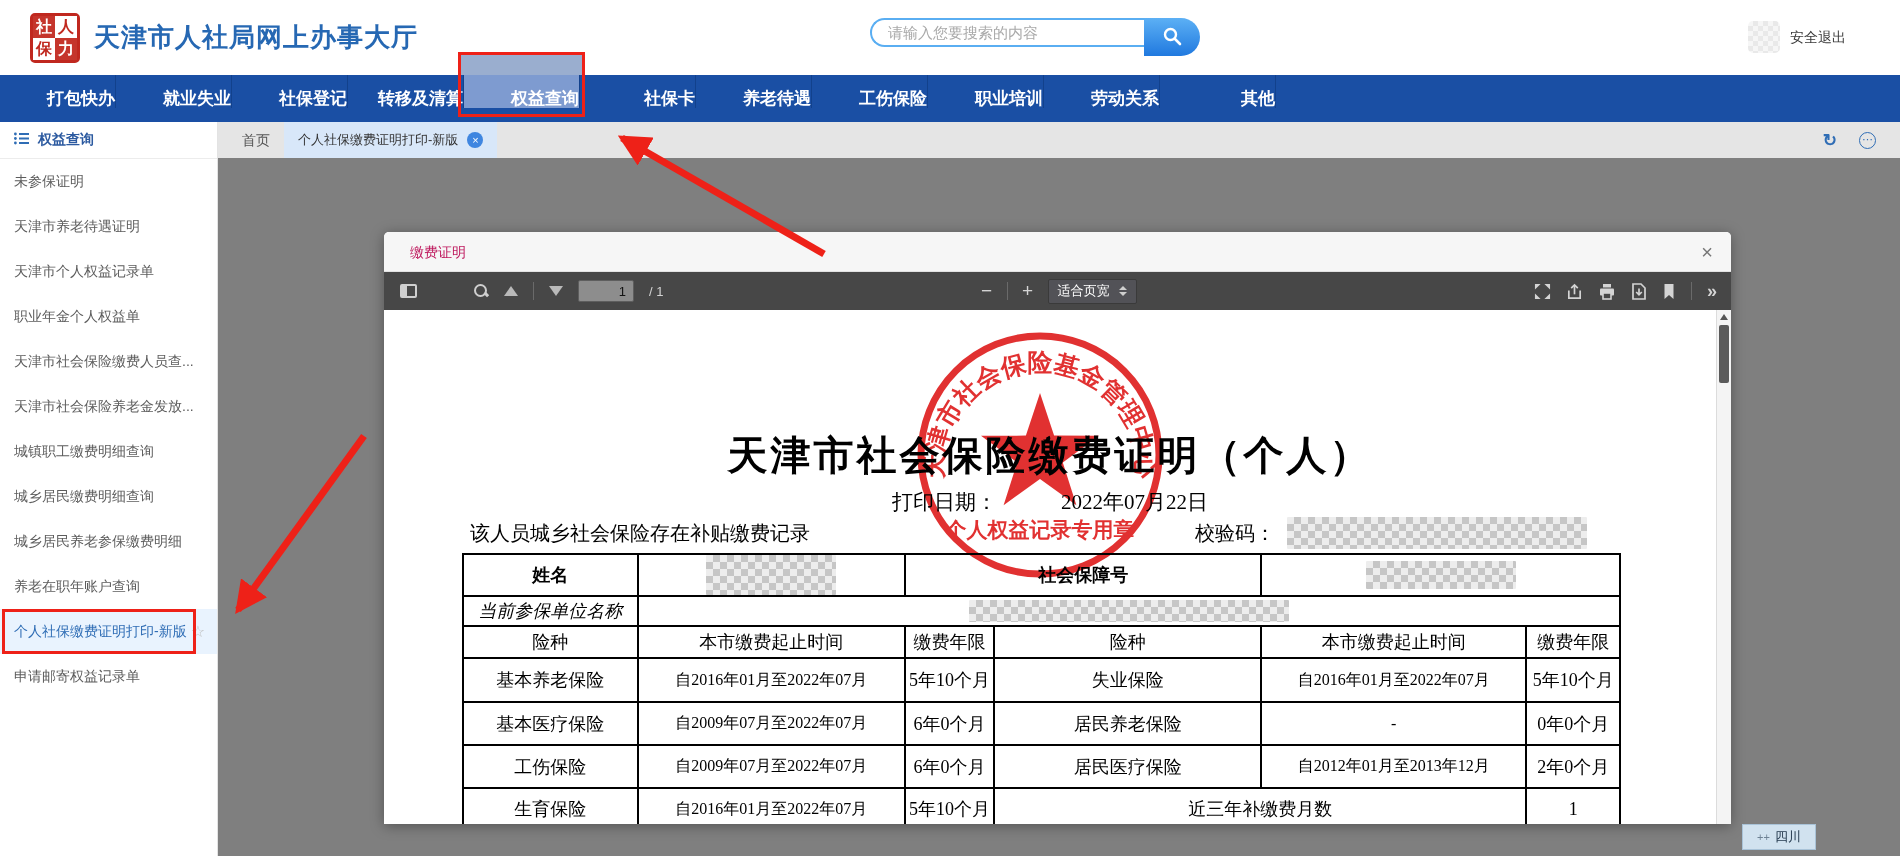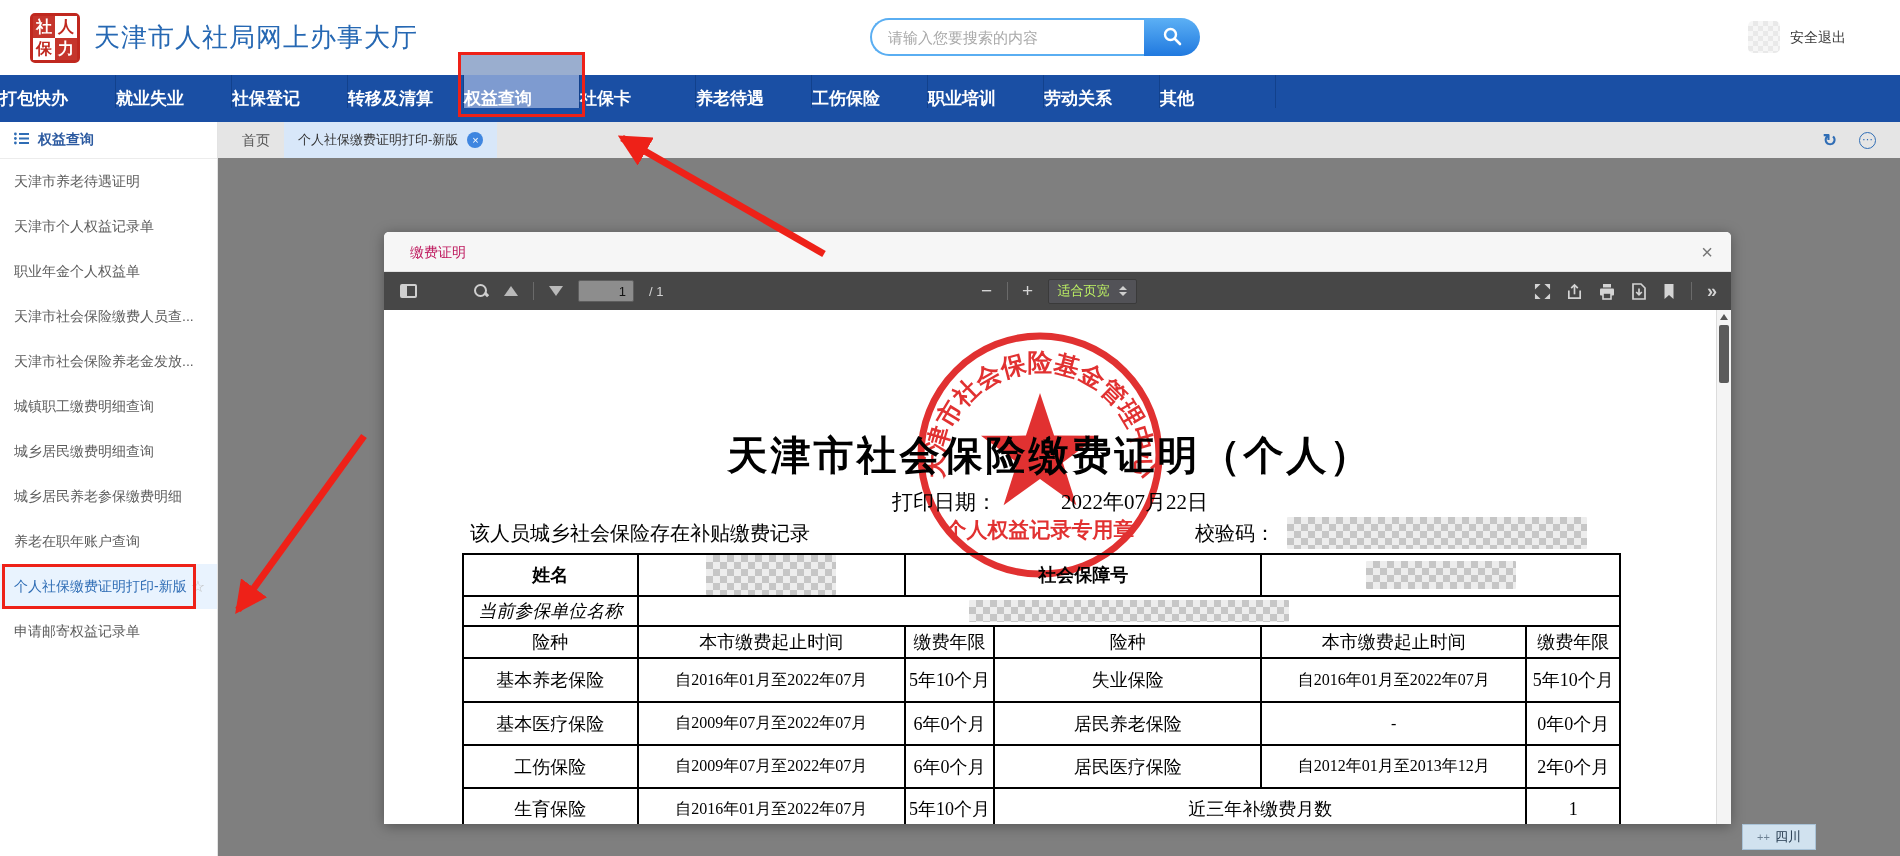--- a/index.html
+++ b/index.html
@@ -5,32 +5,32 @@
   * { margin:0; padding:0; box-sizing:border-box; }
   body { background:#dcdcdc; font-family:"Liberation Sans", sans-serif; }
   .screen { position:relative; width:1900px; height:856px; background:#fff; overflow:hidden; }
 
   
   .header { position:absolute; left:0; top:0; width:1900px; height:75px; background:#fff; }
   .logo { position:absolute; left:30px; top:13px; width:50px; height:50px; border:3px solid #c0281f; border-radius:5px; display:grid; grid-template-columns:1fr 1fr; grid-template-rows:1fr 1fr; font-family:"Liberation Serif", serif; }
   .logo span { display:flex; align-items:center; justify-content:center; font-size:16px; font-weight:bold; }
   .logo .lr { background:#c5352c; color:#fff; }
   .logo .lw { background:#fff; color:#c0281f; }
-  .brand-title { position:absolute; left:94px; top:0; height:75px; line-height:75px; font-size:26px; font-weight:normal; color:#2668b3; letter-spacing:1px; }
+  .brand-title { position:absolute; left:94px; top:0; height:75px; line-height:75px; font-size:26px; font-weight:bold; color:#2668b3; letter-spacing:1px; }
   .search { position:absolute; left:870px; top:18px; height:38px; display:flex; }
-  .search input { width:274px; height:38px; border:2px solid #5aaef2; border-right:none; border-radius:19px 0 0 19px; padding-left:16px; font-size:15px; color:#333; outline:none; }
+  .search input { width:274px; height:29px; border:2px solid #5aaef2; border-right:none; border-radius:19px 0 0 19px; padding-left:16px; font-size:15px; color:#333; outline:none; }
   .search input::placeholder { color:#a9a9a9; }
   .search-btn { width:56px; height:38px; border:none; border-radius:0 19px 19px 0; background:linear-gradient(180deg,#5cb0f5,#2079df); display:flex; align-items:center; justify-content:center; cursor:pointer; }
   .avatar { position:absolute; left:1748px; top:21px; width:32px; height:32px; border-radius:5px;
             background:repeating-conic-gradient(#e9e9e9 0% 25%, #f6f6f6 0% 50%) 0 0/10px 10px; }
   .logout { position:absolute; left:1790px; top:0; height:75px; line-height:75px; font-size:14px; color:#3a3a3a; cursor:pointer; }
 
   
   .navbar { position:absolute; left:0; top:75px; width:1900px; height:47px; background:#1a4fa4; display:flex; }
-  .nav-item { width:116px; height:33px; line-height:47px; text-align:left; color:#fff; font-size:17px; font-weight:bold; border-right:1px solid #12418c; cursor:pointer; }
+  .nav-item { width:116px; height:33px; line-height:47px; text-align:right; color:#fff; font-size:17px; font-weight:bold; border-right:1px solid #12418c; cursor:pointer; }
   .nav-item.active { background:#7e9bd0; }
   .anno-box-nav { position:absolute; left:458px; top:52px; width:127px; height:65px; border:3px solid #ee2118; background:linear-gradient(180deg, #9aaecf 0 20px, rgba(0,0,0,0) 20px); z-index:30; pointer-events:none; }
 
   
   .tabbar { position:absolute; left:218px; top:122px; width:1682px; height:36px; background:#e5e5e5; }
   .tab-home { position:absolute; left:10px; top:0; width:56px; height:36px; line-height:36px; text-align:center; font-size:14px; color:#555; cursor:pointer; }
   .tab-active { position:absolute; left:66px; top:0; height:36px; background:#d8e7f9; display:flex; align-items:center; gap:9px; padding:0 14px; font-size:13px; color:#333; cursor:pointer; }
   .tab-close { width:16px; height:16px; border-radius:50%; background:#3f86e0; color:#fff; font-size:11px; line-height:16px; text-align:center; cursor:pointer; }
   .tab-tools { position:absolute; right:24px; top:0; height:36px; display:flex; align-items:center; gap:22px; }
   .icon-refresh { color:#2f6db5; font-size:17px; font-weight:bold; cursor:pointer; }
@@ -64,21 +64,21 @@
   .ic-toggle::after { content:""; position:absolute; left:0; top:0; bottom:0; width:5px; background:#cfcfcf; }
   .ic-find { position:relative; width:16px; height:16px; }
   .ic-find::before { content:""; position:absolute; left:1px; top:1px; width:9px; height:9px; border:2px solid #cfcfcf; border-radius:50%; }
   .ic-find::after { content:""; position:absolute; left:11px; top:10px; width:5px; height:2.5px; background:#cfcfcf; transform:rotate(45deg); }
   .ic-up { width:0; height:0; border-left:7px solid transparent; border-right:7px solid transparent; border-bottom:10px solid #b9b9b9; }
   .ic-down { width:0; height:0; border-left:7px solid transparent; border-right:7px solid transparent; border-top:10px solid #b9b9b9; }
   .page-input { width:56px; height:22px; background:#8d8d8d; border:1px solid #5e5e5e; border-radius:2px; color:#141414; font-size:13px; text-align:right; padding-right:7px; }
   .page-total { font-size:13px; color:#d4d4d4; }
   .zoom-glyph { font-size:19px; color:#d4d4d4; width:16px; text-align:center; cursor:pointer; }
   .zoom-select { height:25px; display:flex; align-items:center; gap:9px; padding:0 9px; background:#525257; border:1px solid #3a3a3a; border-radius:2px; cursor:pointer; }
-  .zoom-select .lbl { font-size:13px; color:#bef264;text-align:right; }
+  .zoom-select .lbl { font-size:13px; color:#ffffff;text-align:right; }
   .spin { display:flex; flex-direction:column; gap:2px; }
   .spin i { display:block; width:0; height:0; border-left:4px solid transparent; border-right:4px solid transparent; }
   .spin .u { border-bottom:4px solid #cfcfcf; }
   .spin .d { border-top:4px solid #cfcfcf; }
   .tb-right svg { display:block; }
   .ic-chevrons { font-size:18px; font-weight:bold; color:#d4d4d4; cursor:pointer; }
 
   .m-viewer { position:absolute; left:0; top:78px; right:0; bottom:0; background:#8a8a8a; }
   .pdf-page { position:absolute; left:0; top:0; right:15px; bottom:0; background:#fff; overflow:hidden; }
   .pdf-scrollbar { position:absolute; right:0; top:0; width:15px; bottom:0; background:#f4f4f4; border-left:1px solid #dcdcdc; }
@@ -176,20 +176,21 @@
             </g>
             <g fill="#2f6db5">
               <circle cx="1.4" cy="2" r="1.4"></circle>
               <circle cx="1.4" cy="6.5" r="1.4"></circle>
               <circle cx="1.4" cy="11" r="1.4"></circle>
             </g>
           </svg>
       </span>
       <span class="sb-title">权益查询</span>
     </div>
+    <div class="sb-item">未参保证明</div>
     <div class="sb-item">天津市养老待遇证明</div>
     <div class="sb-item">天津市个人权益记录单</div>
     <div class="sb-item">职业年金个人权益单</div>
     <div class="sb-item">天津市社会保险缴费人员查...</div>
     <div class="sb-item">天津市社会保险养老金发放...</div>
     <div class="sb-item">城镇职工缴费明细查询</div>
     <div class="sb-item">城乡居民缴费明细查询</div>
     <div class="sb-item">城乡居民养老参保缴费明细</div>
     <div class="sb-item">养老在职年账户查询</div>
     <div class="sb-item active">

